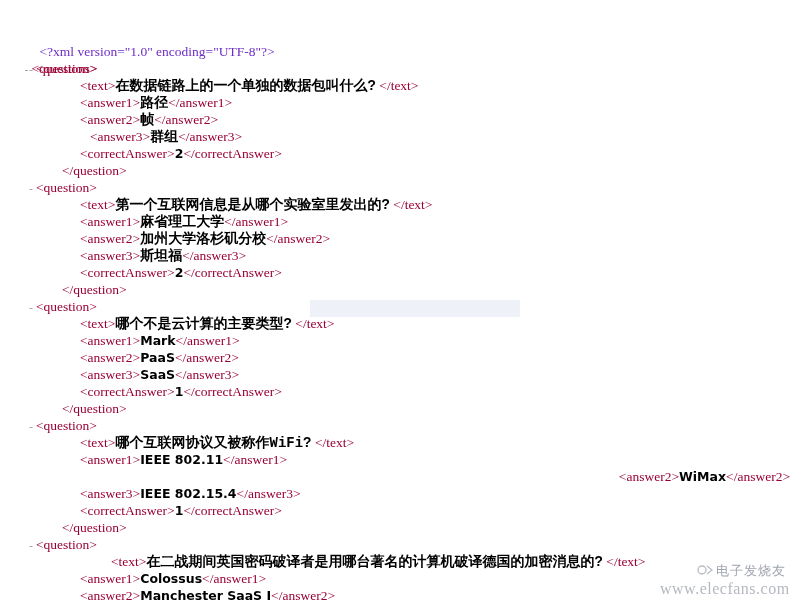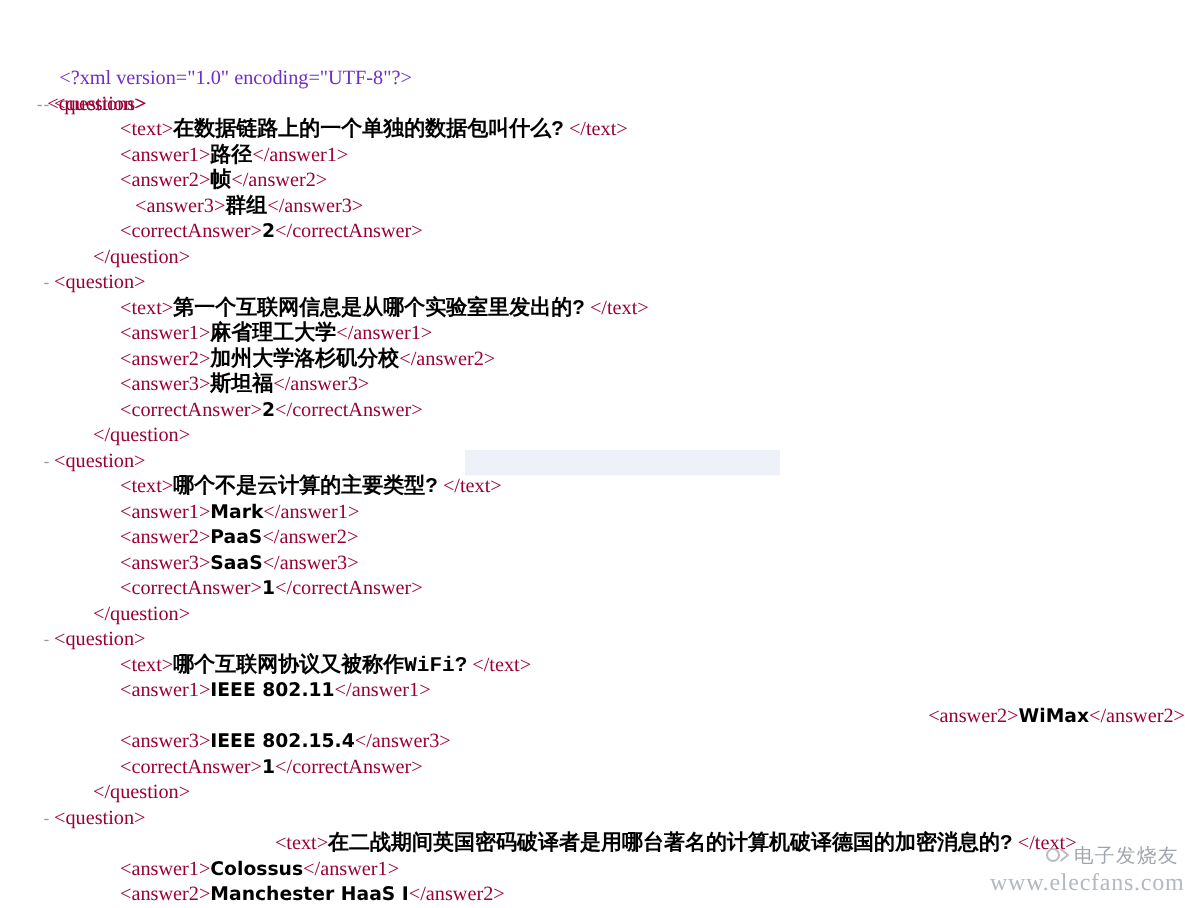--- a/index.html
+++ b/index.html
@@ -133,23 +133,23 @@
       <div class="line" style="padding-left: 80px;"><span class="tag">&lt;correctAnswer&gt;</span><span class="latin-val">1</span><span class="tag">&lt;/correctAnswer&gt;</span></div>
       <div class="line" style="padding-left: 62px;"><span class="tag">&lt;/question&gt;</span></div>
       <div class="line" style="padding-left: 26px;"><span class="toggle">-</span><span class="tag">&lt;question&gt;</span></div>
       <div class="line" style="padding-left: 80px;"><span class="tag">&lt;text&gt;</span><span class="cjk">哪个互联网协议又被称作WiFi?</span><span class="tag"> &lt;/text&gt;</span></div>
       <div class="line" style="padding-left: 80px;"><span class="tag">&lt;answer1&gt;</span><span class="latin-val">IEEE 802.11</span><span class="tag">&lt;/answer1&gt;</span></div>
       <div class="line" style="padding-left: 80px; text-align: right;"><span class="tag">&lt;answer2&gt;</span><span class="latin-val">WiMax</span><span class="tag">&lt;/answer2&gt;</span></div>
       <div class="line" style="padding-left: 80px;"><span class="tag">&lt;answer3&gt;</span><span class="latin-val">IEEE 802.15.4</span><span class="tag">&lt;/answer3&gt;</span></div>
       <div class="line" style="padding-left: 80px;"><span class="tag">&lt;correctAnswer&gt;</span><span class="latin-val">1</span><span class="tag">&lt;/correctAnswer&gt;</span></div>
       <div class="line" style="padding-left: 62px;"><span class="tag">&lt;/question&gt;</span></div>
       <div class="line" style="padding-left: 26px;"><span class="toggle">-</span><span class="tag">&lt;question&gt;</span></div>
-      <div class="line" style="padding-left: 111px; text-align: center;"><span class="tag">&lt;text&gt;</span><span class="cjk">在二战期间英国密码破译者是用哪台著名的计算机破译德国的加密消息的?</span><span class="tag"> &lt;/text&gt;</span></div>
+      <div class="line" style="padding-left: 111px;"><span class="tag">&lt;text&gt;</span><span class="cjk">在二战期间英国密码破译者是用哪台著名的计算机破译德国的加密消息的?</span><span class="tag"> &lt;/text&gt;</span></div>
       <div class="line" style="padding-left: 80px;"><span class="tag">&lt;answer1&gt;</span><span class="latin-val">Colossus</span><span class="tag">&lt;/answer1&gt;</span></div>
-      <div class="line" style="padding-left: 80px;"><span class="tag">&lt;answer2&gt;</span><span class="latin-val">Manchester HaaS I</span><span class="tag">&lt;/answer2&gt;</span></div>
+      <div class="line" style="padding-left: 80px;"><span class="tag">&lt;answer2&gt;</span><span class="latin-val">Manchester SaaS I</span><span class="tag">&lt;/answer2&gt;</span></div>
     </div>
 </div>
 
 <div class="hl-band"></div>
 
 <div class="watermark">
   <span class="wm-main">
     <span class="wm-logo">
       <svg width="16" height="14" viewBox="0 0 16 14" aria-hidden="true">
         <circle cx="5" cy="7" r="4" fill="none" stroke="#b9bec5" stroke-width="1.4"></circle>

